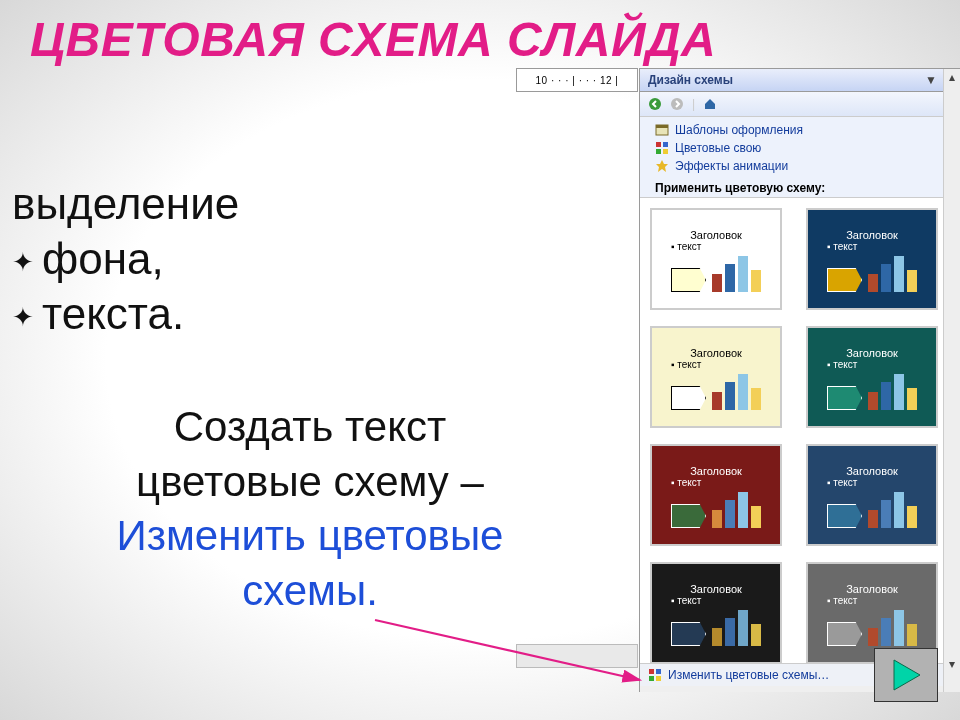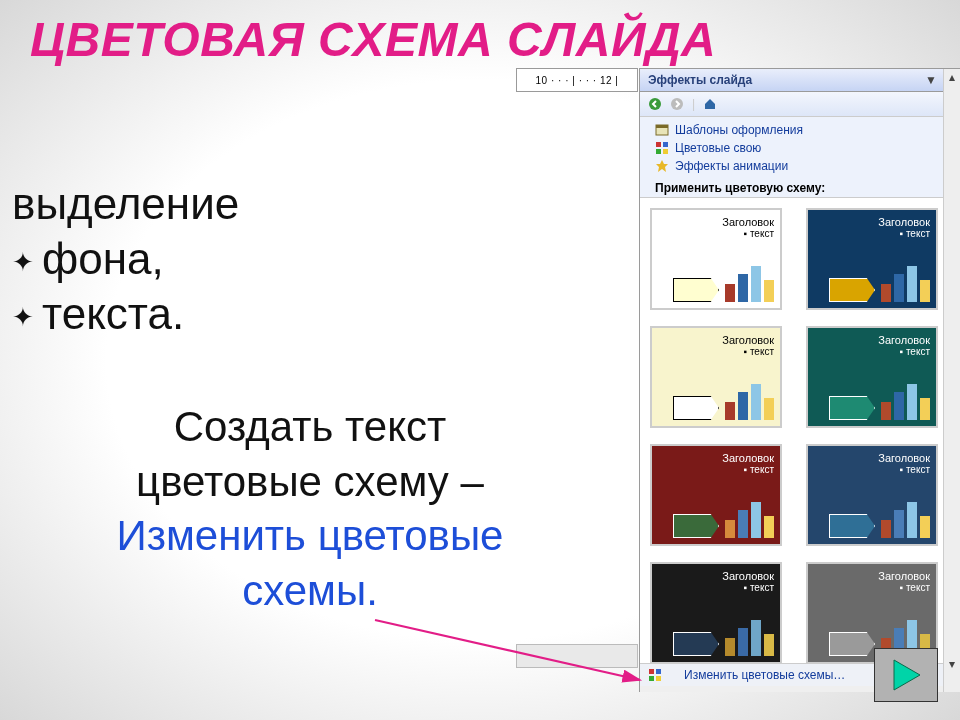--- a/index.html
+++ b/index.html
@@ -75,38 +75,38 @@
   .links b{color:#000;font-weight:bold;margin-top:6px;display:block}
   .lic{width:14px;height:14px;display:inline-block}
 
   .schemes{
     height:445px;overflow:auto;background:#fff;
     padding:10px;display:grid;grid-template-columns:1fr 1fr;
     gap:16px 12px;border-bottom:1px solid #ccc;
   }
   .scheme{
     width:132px;height:102px;border:2px solid #ccc;
-    padding:6px;box-sizing:border-box;cursor:pointer;position:relative;
-    display:flex;flex-direction:column;align-items:flex-end;
+    padding:19px;box-sizing:border-box;cursor:pointer;position:relative;
+    display:flex;flex-direction:column;
   }
   .scheme .st{font-size:11px;text-align:center}
   .scheme .sbul{font-size:10px}
   .scheme .sbul::before{content:"▪ ";}
   .scheme .art{margin-top:auto;display:flex;align-items:flex-end;gap:6px;height:40px}
   .scheme .pent{
     width:44px;height:22px;background:#fff;border:1px solid currentColor;
     clip-path:polygon(0 0,82% 0,100% 50%,82% 100%,0 100%);
   }
   .bars{display:flex;align-items:flex-end;gap:3px;height:40px}
   .bars span{display:inline-block;width:10px}
   .b1{height:18px}.b2{height:28px}.b3{height:36px}.b4{height:22px}
 
   .sfoot{
     height:22px;padding:0 8px;color:#133c9c;
-    display:flex;align-items:center;gap:22px;background:#eef1f7;cursor:pointer;
+    display:flex;align-items:center;gap:6px;background:#eef1f7;cursor:pointer;
   }
   .scroll-stub{position:absolute;right:322px;top:644px;width:120px;height:22px;background:#e9e9e9;border:1px solid #bbb}
   .sbar{position:absolute;right:0;top:0;width:16px;height:100%;background:#eee;border-left:1px solid #ccc}
   .sbar .tr{position:absolute;left:2px;width:12px;height:12px;text-align:center;line-height:12px;color:#444}
   .sbar .up{top:2px}.sbar .dn{bottom:22px}
 </style>
 </head>
 <body>
 
 <div class="title">ЦВЕТОВАЯ СХЕМА СЛАЙДА</div>
@@ -122,21 +122,21 @@
   <span>цветовые схему –</span><br>
   <span class="link">Изменить цветовые</span><br>
   <span class="link">схемы.</span>
 </div>
 
 <div class="ruler">10 · · · | · · · 12 |</div>
 <div class="scroll-stub"></div>
 
 <div class="panel">
   <div class="phead">
-    <span>Эффекты слайда</span>
+    <span>Дизайн схемы</span>
     <span class="dd">▼</span>
     <span style="margin-left:8px">×</span>
   </div>
   <div class="tbar">
     <span class="ic"><svg viewBox="0 0 14 14">
           <circle cx="7" cy="7" r="6" fill="#3a9a3a"></circle>
           <path d="M8 4l-3 3 3 3" stroke="#fff" stroke-width="2" fill="none"></path>
         </svg></span>
     <span class="ic"><svg viewBox="0 0 14 14">
           <circle cx="7" cy="7" r="6" fill="#bcbcbc"></circle>

